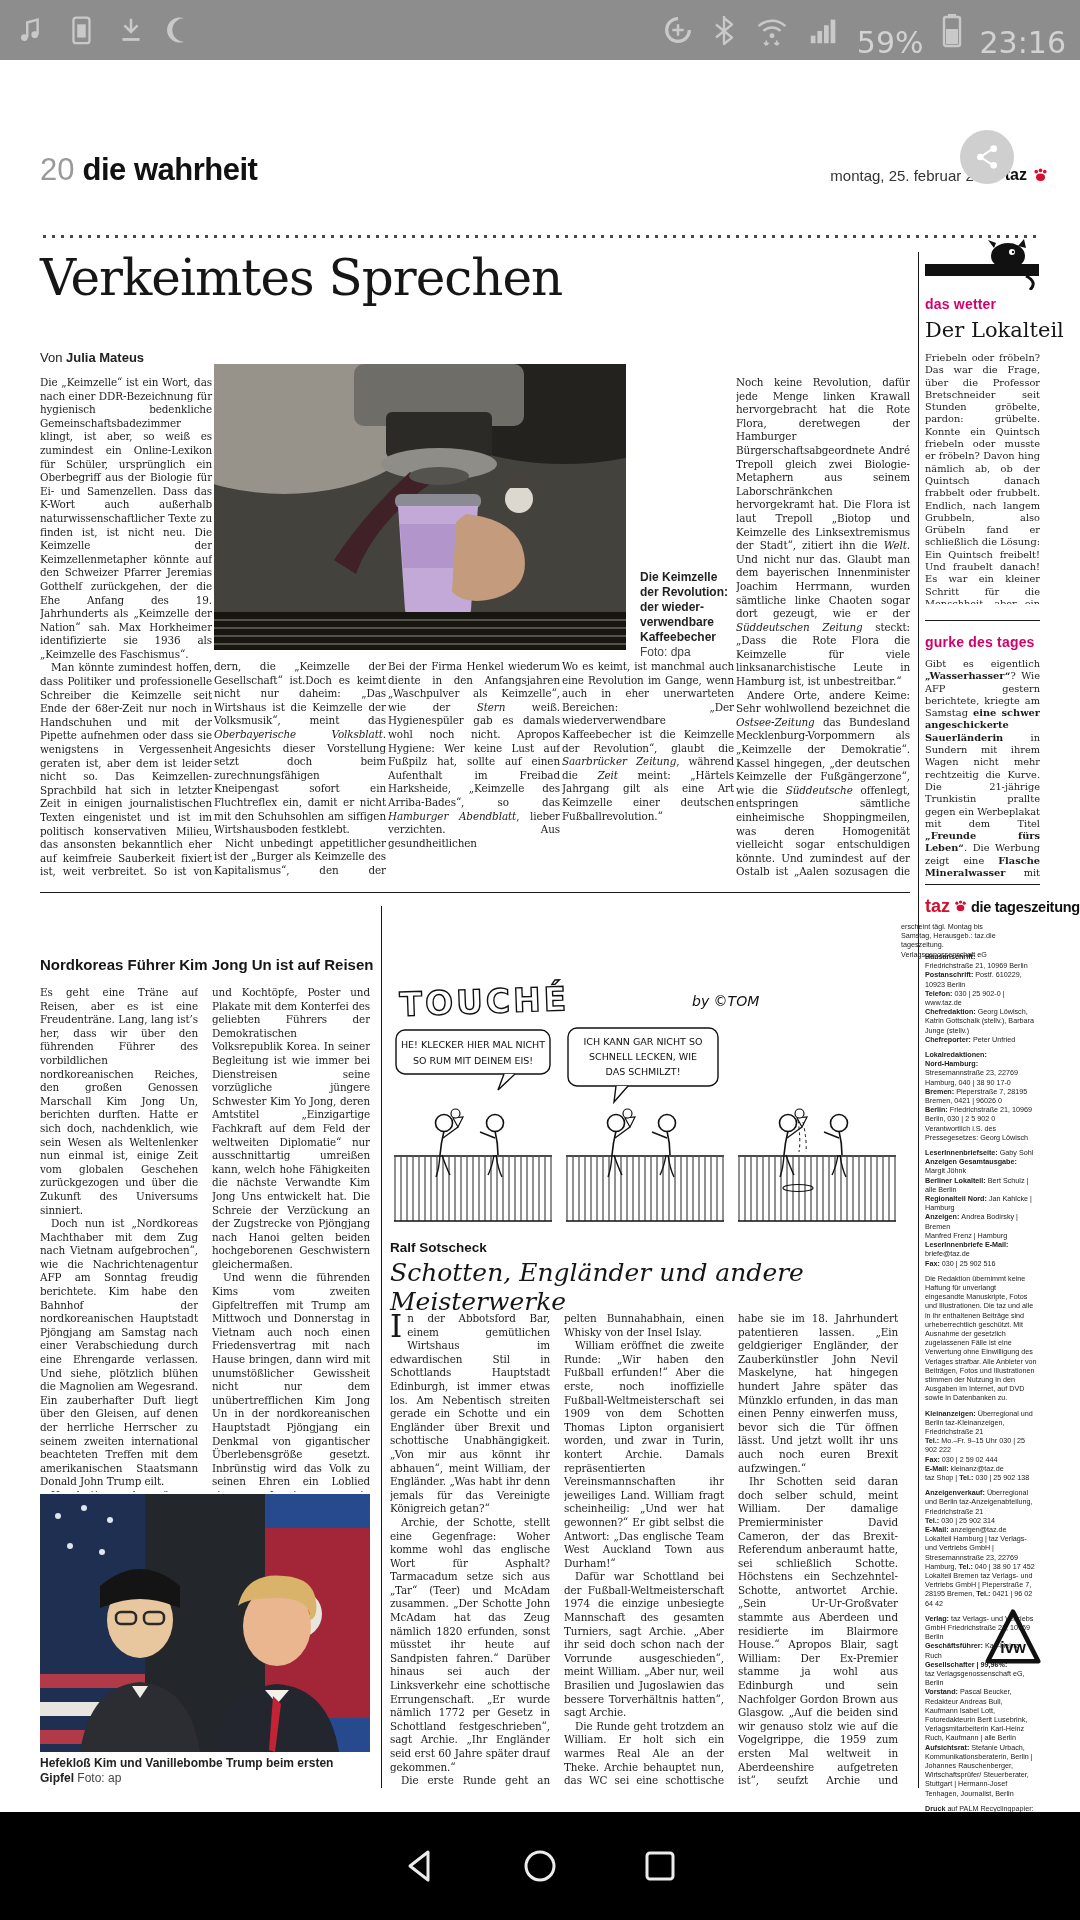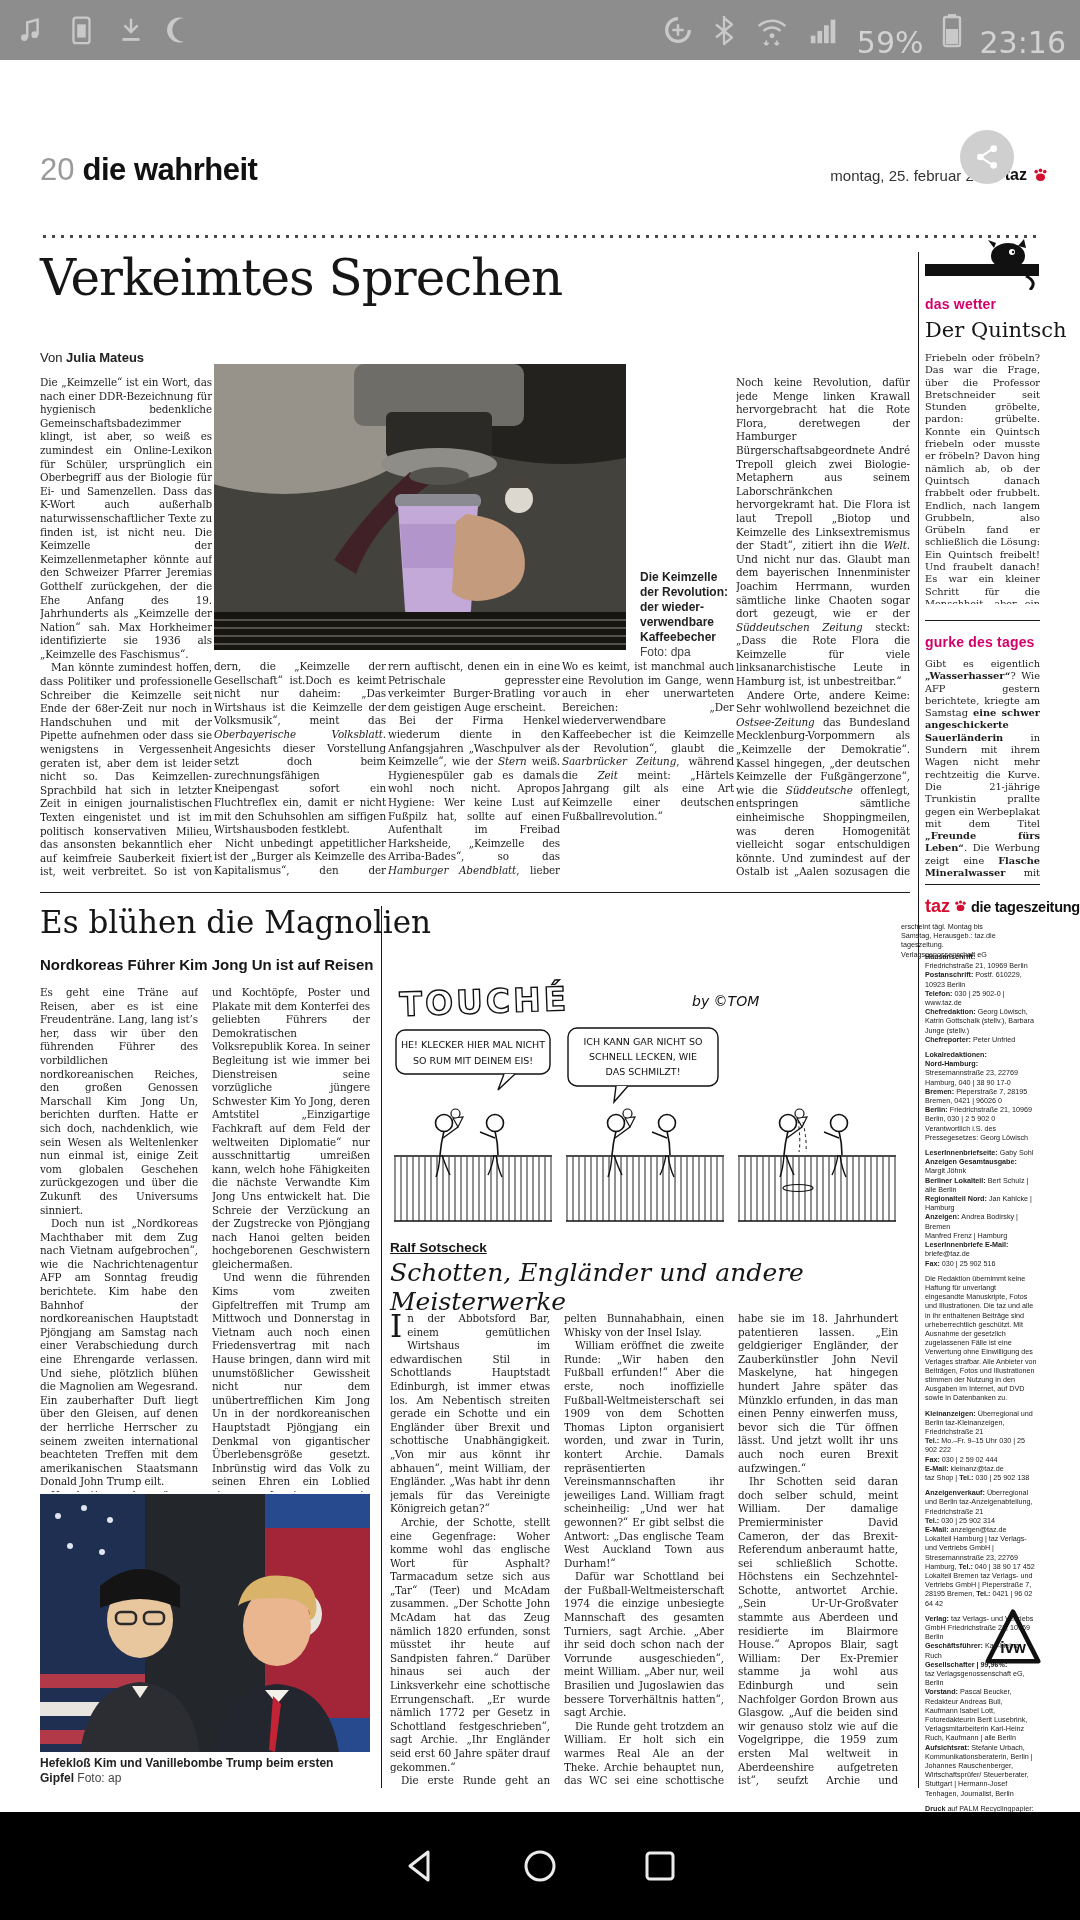--- a/index.html
+++ b/index.html
@@ -27,21 +27,21 @@
   .body{font:10.4px/13.6px "DejaVu Serif",serif;text-align:justify;color:#1c1c1c;letter-spacing:-0.1px;overflow:hidden;hyphens:auto;}
   .para+.para{text-indent:11px;}
   .b{font-weight:bold;} .i{font-style:italic;}
   .caption{font:bold 12px/15px "Liberation Sans",sans-serif;color:#222;}
   .caption .credit{font-weight:400;color:#444;}
   .rubric{font:bold 14px "Liberation Sans",sans-serif;color:#d4006a;letter-spacing:0.2px;}
   .side-head{font:400 21px "DejaVu Serif",serif;color:#161616;}
   .side-body{font:9.8px/12.3px "DejaVu Serif",serif;text-align:justify;color:#1c1c1c;overflow:hidden;hyphens:auto;}
   .mag-title{font:400 31px "DejaVu Serif",serif;color:#161616;}
   .mag-sub{font:bold 15px "Liberation Sans",sans-serif;color:#161616;}
-  .sot-author{font:bold 13.5px "Liberation Sans",sans-serif;color:#161616;text-decoration:underline;}
+  .sot-author{font:bold 13.5px "Liberation Sans",sans-serif;color:#161616;}
   .sot-title{font:italic 400 25px "DejaVu Serif",serif;color:#161616;}
   .dropcap{float:left;font:400 31px/27px "DejaVu Serif",serif;padding:1px 5px 0 0;color:#161616;}
   
   .taz-line{display:flex;align-items:baseline;gap:4px;}
   .taz-line .taz{font:bold 18px "Liberation Sans",sans-serif;color:#d50d2e;}
   .taz-line .tz{font:bold 14.5px "Liberation Sans",sans-serif;color:#111;letter-spacing:-0.3px;}
   .imp{font:7.2px/9.2px "Liberation Sans",sans-serif;color:#222;}
   .imp-block{margin-bottom:6px;}
   .imp-line{margin:0;}
   
@@ -162,21 +162,20 @@
     <div class="abs caption" style="left:640px;top:510px;width:96px;">
       <div>Die Keimzelle der Revolution: der wieder­verwendbare Kaffeebecher</div>
       <div class="credit">Foto: dpa</div>
     </div>
 
     <div class="abs body" style="left:214px;top:600px;width:172px;height:218px;">
         <div class="para"><span>dern, die „Keimzelle der Gesellschaft“ ist.Doch es keimt nicht nur daheim: „Das Wirtshaus ist die Keimzelle der Volksmusik“, meint das </span><span class="i">Oberbayerische Volksblatt</span><span>. Angesichts dieser Vorstellung setzt doch beim zurechnungsfähigen Kneipengast sofort ein Fluchtreflex ein, damit er nicht mit den Schuhsohlen am siffigen Wirtshausboden festklebt.</span></div>
         <div class="para"><span>Nicht unbedingt appetitlicher ist der „Burger als Keimzelle des Kapitalismus“, den der Deutschlandfunk seinen Hö-</span></div>
       </div>
     <div class="abs body" style="left:388px;top:600px;width:172px;height:218px;">
-        <div class="para"><span>rern auftischt, denen ein in eine Petrischale gepresster verkeimter Burger-Bratling vor dem geistigen Auge erscheint.</span></div>
         <div class="para"><span>Bei der Firma Henkel wiederum diente in den Anfangsjahren „Waschpulver als Keimzelle“, wie der </span><span class="i">Stern</span><span> weiß. Hygienespüler gab es damals wohl noch nicht. Apropos Hygiene: Wer keine Lust auf Fußpilz hat, sollte auf einen Aufenthalt im Freibad Harksheide, „Keimzelle des Arriba-Bades“, so das </span><span class="i">Hamburger Abendblatt</span><span>, lieber verzichten. Aus gesundheitlichen</span></div>
       </div>
     <div class="abs body" style="left:562px;top:600px;width:172px;height:218px;">
         <div class="para"><span>Wo es keimt, ist manchmal auch eine Revolution im Gange, wenn auch in eher unerwarteten Bereichen: „Der wiederverwendbare Kaffeebecher ist die Keimzelle der Revolution“, glaubt die </span><span class="i">Saarbrücker Zeitung</span><span>, während die </span><span class="i">Zeit</span><span> meint: „Härtels Jahrgang gilt als eine Art Keimzelle einer deutschen Fußballrevolution.“</span></div>
       </div>
     <div class="abs body" style="left:736px;top:316px;width:174px;height:504px;">
         <div class="para"><span>Noch keine Revolution, dafür jede Menge linken Krawall hervorgebracht hat die Rote Flora, deretwegen der Hamburger Bürgerschaftsabgeordnete André Trepoll gleich zwei Biologie-Metaphern aus seinem Laborschränkchen hervorgekramt hat. Die Flora ist laut Trepoll „Biotop und Keimzelle des Linksextremismus der Stadt“, zitiert ihn die </span><span class="i">Welt</span><span>. Und nicht nur das. Glaubt man dem bayerischen Innenminister Joachim Herrmann, wurden sämtliche linke Chaoten sogar dort gezeugt, wie er der </span><span class="i">Süddeutschen Zeitung</span><span> steckt: „Dass die Rote Flora die Keimzelle für viele linksanarchistische Leute in Hamburg ist, ist unbestreitbar.“</span></div>
         <div class="para"><span>Andere Orte, andere Keime: Sehr wohlwollend bezeichnet die </span><span class="i">Ostsee-Zeitung</span><span> das Bundesland Mecklenburg-Vorpommern als „Keimzelle der Demokratie“. Kassel hingegen, „der deutschen Keimzelle der Fußgängerzone“, wie die </span><span class="i">Süddeutsche</span><span> offenlegt, entspringen sämtliche einheimische Shoppingmeilen, was deren Homogenität vielleicht sogar entschuldigen könnte. Und zumindest auf der Ostalb ist „Aalen sozusagen die Keimzelle der Veganbewegung“, glaubt </span></div>
       </div>
 
@@ -186,21 +185,21 @@
 
     <svg class="abs" style="left:922px;top:178px;" width="120" height="52" viewBox="0 0 120 52">
       <ellipse cx="86" cy="18" rx="17" ry="13" fill="#111"></ellipse>
       <path d="M72 10 l-6 -8 8 3 z M96 8 l6 -7 2 9 z" fill="#111"></path>
       <circle cx="90" cy="14" r="3" fill="#fff"></circle>
         <circle cx="91" cy="14" r="1.2" fill="#111"></circle>
       <rect x="3" y="26" width="114" height="12" fill="#111"></rect>
       <path d="M104 38 q12 6 4 14" stroke="#111" stroke-width="3" fill="none"></path>
     </svg>
     <div class="abs rubric" style="left:925px;top:236px;">das wetter</div>
-    <div class="abs side-head" style="left:925px;top:258px;">Der Quintsch</div>
+    <div class="abs side-head" style="left:925px;top:258px;">Der Lokalteil</div>
     <div class="abs side-body" style="left:925px;top:292px;width:115px;height:252px;">Friebeln oder fröbeln? Das war die Frage, über die Professor Bretschneider seit Stunden gröbelte, pardon: grübelte. Konnte ein Quintsch friebeln oder musste er fröbeln? Davon hing nämlich ab, ob der Quintsch danach frabbelt oder frubbelt. Endlich, nach langem Grubbeln, also Grübeln fand er schließlich die Lösung: Ein Quintsch freibelt! Und fraubelt danach! Es war ein kleiner Schritt für die Menschheit, aber ein großer Sprung für Professor Bretschneider, der nun nur noch klären musste, was ein Quintsch eigentlich ist.</div>
     <div class="abs h-rule" style="left:925px;top:560px;width:115px;"></div>
 
     <div class="abs rubric" style="left:925px;top:574px;">gurke des tages</div>
     <div class="abs side-body" style="left:925px;top:598px;width:115px;height:218px;"><span>Gibt es eigentlich </span><span class="b">„Wasserhasser“</span><span>? Wie AFP gestern berichtete, kriegte am Samstag </span><span class="b">eine schwer angeschickerte Sauerländerin</span><span> in Sundern mit ihrem Wagen nicht mehr rechtzeitig die Kurve. Die 21-jährige Trunkistin prallte gegen ein Werbeplakat mit dem Titel </span><span class="b">„Freunde fürs Leben“</span><span>. Die Werbung zeigt eine </span><span class="b">Flasche Mineralwasser</span><span> mit einem um den Flaschenhals gehängten Autoschlüssel. Das werden </span></div>
     <div class="abs h-rule" style="left:925px;top:824px;width:115px;"></div>
 
     <div class="abs taz-line" style="left:925px;top:836px;">
       <span class="taz">taz</span>
       <svg width="13" height="12" viewBox="0 0 14 13">
@@ -270,21 +269,20 @@
           <div class="imp-line"><span class="b">Abo-Service: </span><span>030 | 25 902 590</span></div>
           <div class="imp-line"><span>9.00 – 16.30 Uhr | Mo. – Fr.</span></div>
           <div class="imp-line"><span class="b">Fax: </span><span>2 59 02-680</span></div>
         </div>
     </div>
     <svg class="abs" style="left:985px;top:1548px;" width="56" height="58" viewBox="0 0 60 62">
       <path d="M30 4 L57 57 H3 Z" fill="none" stroke="#111" stroke-width="5" stroke-linejoin="round"></path>
       <text x="30" y="48" text-anchor="middle" font-family="Liberation Sans, sans-serif" font-size="17" font-weight="bold" fill="#111">ivw</text>
     </svg>
 
-    <div class="abs mag-title" style="left:40px;top:844px;">Es blühen die Magnolien</div>
     <div class="abs mag-sub" style="left:40px;top:896px;">Nordkoreas Führer Kim Jong Un ist auf Reisen</div>
     <div class="abs body" style="left:40px;top:926px;width:158px;height:506px;">
         <div class="para"><span>Es geht eine Träne auf Reisen, aber es ist eine Freudenträne. Lang, lang ist’s her, dass wir über den führenden Führer des vorbildlichen nordkoreanischen Reiches, den großen Genossen Marschall Kim Jong Un, berichten durften. Hatte er sich doch, nachdenklich, wie sein Wesen als Weltenlenker nun einmal ist, einige Zeit vom globalen Geschehen zurückgezogen und über die Zukunft des Universums sinniert.</span></div>
         <div class="para"><span>Doch nun ist „Nordkoreas Machthaber mit dem Zug nach Vietnam aufgebrochen“, wie die Nachrichtenagentur AFP am Sonntag freudig berichtete. Kim habe den Bahnhof der nordkoreanischen Hauptstadt Pjöngjang am Samstag nach einer Verabschiedung durch eine Ehrengarde verlassen. Und siehe, plötzlich blühen die Magnolien am Wegesrand. Ein zauberhafter Duft liegt über den Gleisen, auf denen der herrliche Herrscher zu seinem zweiten international beachteten Treffen mit dem amerikanischen Staatsmann Donald John Trump eilt.</span></div>
         <div class="para"><span>Hunderttausende säumen den Weg, schwenken Hüte und Babys, Blumensträuße</span></div>
       </div>
     <div class="abs body" style="left:212px;top:926px;width:158px;height:506px;">
         <div class="para"><span>und Kochtöpfe, Poster und Plakate mit dem Konterfei des geliebten Führers der Demokratischen Volksrepublik Korea. In seiner Begleitung ist wie immer bei Dienstreisen seine vorzügliche jüngere Schwester Kim Yo Jong, deren Amtstitel „Einzigartige Fachkraft auf dem Feld der weltweiten Diplomatie“ nur ausschnittartig umreißen kann, welch hohe Fähigkeiten die nächste Verwandte Kim Jong Uns entwickelt hat. Die Schreie der Verzückung an der Zugstrecke von Pjöngjang nach Hanoi gelten beiden hochgeborenen Geschwistern gleichermaßen.</span></div>
         <div class="para"><span>Und wenn die führenden Kims vom zweiten Gipfeltreffen mit Trump am Mittwoch und Donnerstag in Vietnam auch noch einen Friedensvertrag mit nach Hause bringen, dann wird mit unumstößlicher Gewissheit nicht nur dem unübertrefflichen Kim Jong Un in der nordkoreanischen Hauptstadt Pjöngjang ein Denkmal von gigantischer Überlebensgröße gesetzt. Inbrünstig wird das Volk zu seinen Ehren ein Loblied singen: „Lasst uns ewig diesen Hefekloß preisen, / Unbegrenzt reich und stark.“</span></div>
       </div>

